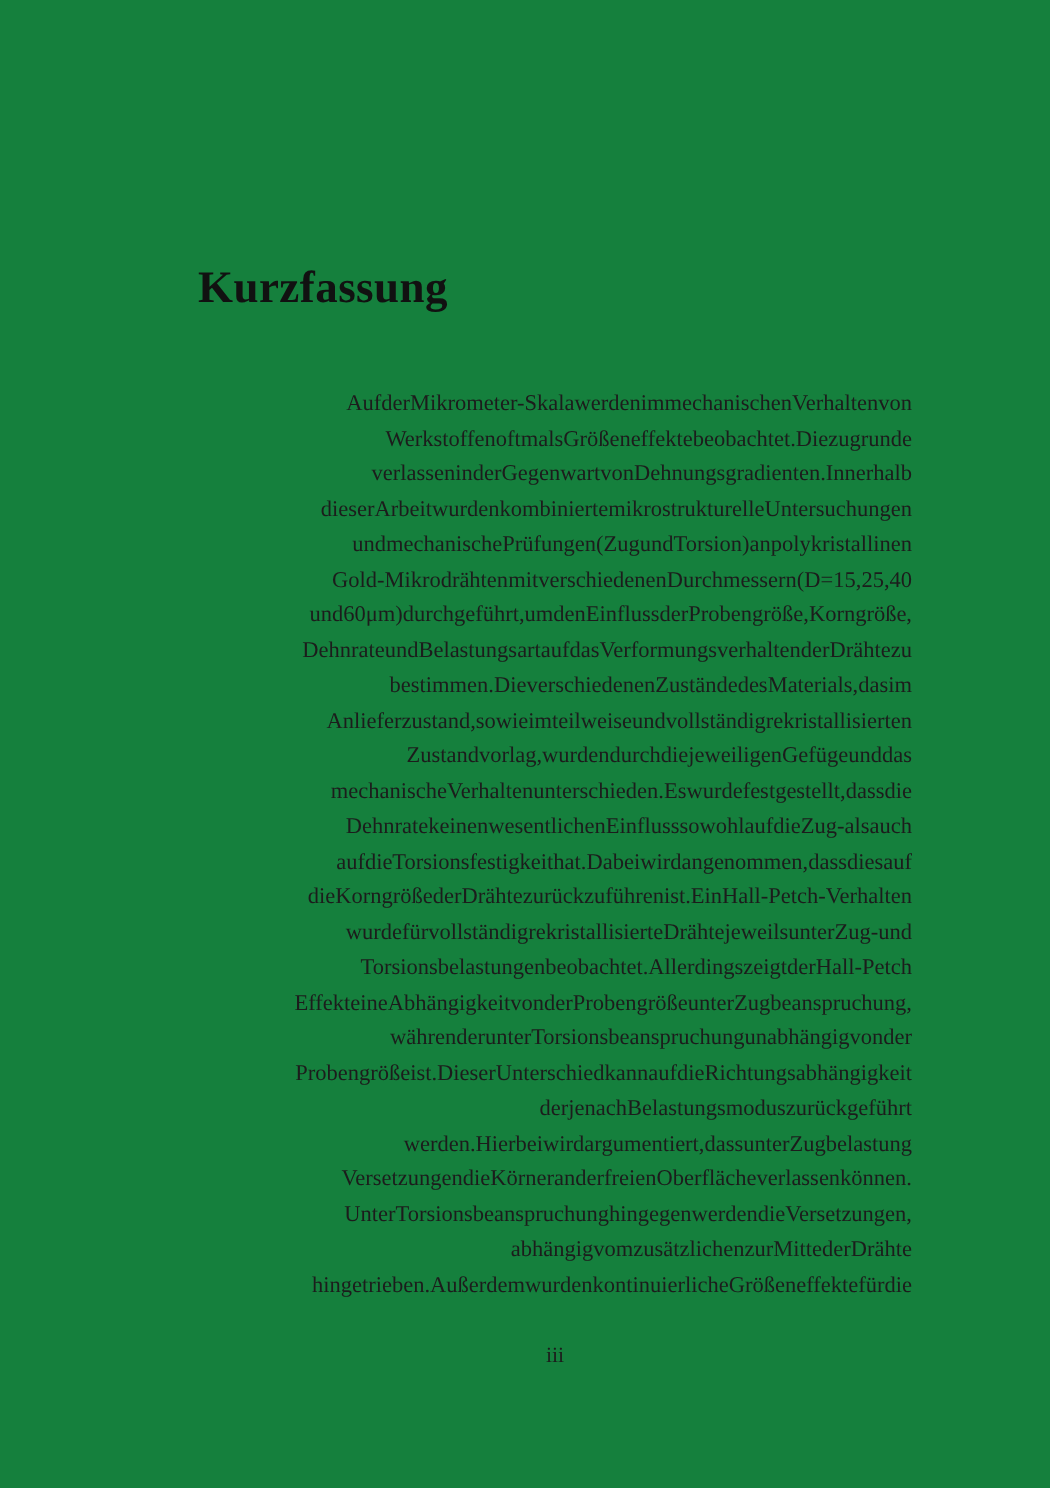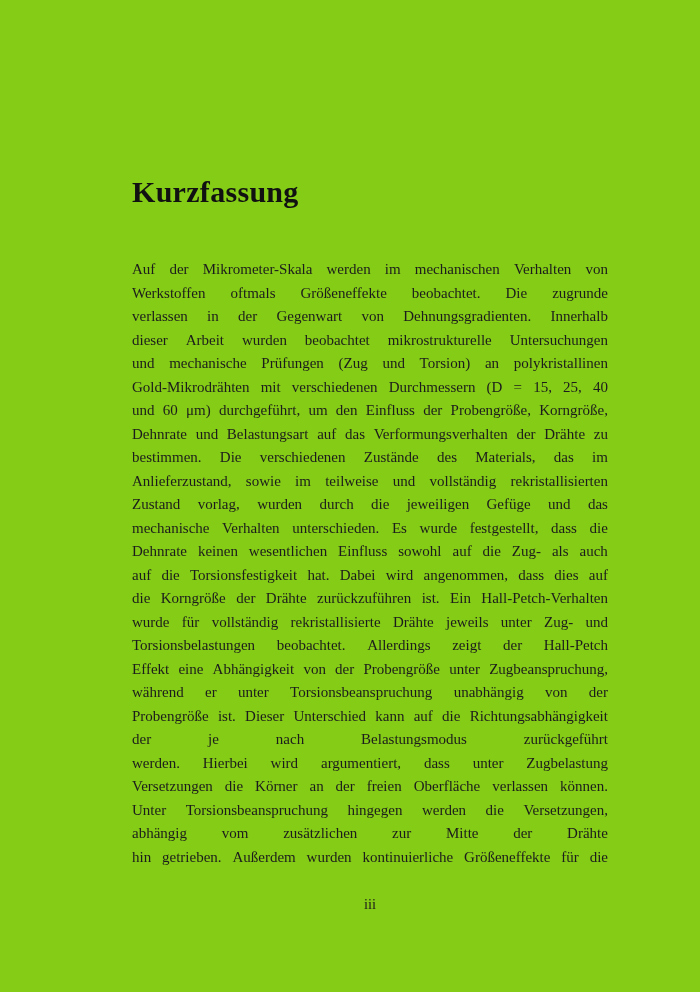--- a/index.html
+++ b/index.html
@@ -4,21 +4,21 @@
 <style>
   html, body {
     margin: 0;
     padding: 0;
     background: #ffffff;
   }
   .page {
     position: relative;
     width: 700px;
     height: 992px;
-    background: #84cc16;
+    background: #15803d;
     color: #1c1c1c;
     font-family: "Liberation Serif", serif;
     overflow: hidden;
   }
   .heading {
     position: absolute;
     left: 132px;
     top: 174px;
     margin: 0;
     font-size: 30px;
@@ -28,21 +28,21 @@
     color: #111111;
   }
   .body-text {
     position: absolute;
     left: 132px;
     top: 258px;
     width: 476px;
   }
   .line {
     display: flex;
-    justify-content: space-between;
+    justify-content: flex-end;
     height: 23.5px;
     line-height: 23.5px;
     font-size: 15px;
     white-space: nowrap;
   }
   .line span {
     display: inline-block;
   }
   .page-number {
     position: absolute;
@@ -85,21 +85,21 @@
         <span>der</span>
         <span>Gegenwart</span>
         <span>von</span>
         <span>Dehnungsgradienten.</span>
         <span>Innerhalb</span>
       </div>
       <div class="line">
         <span>dieser</span>
         <span>Arbeit</span>
         <span>wurden</span>
-        <span>beobachtet</span>
+        <span>kombinierte</span>
         <span>mikrostrukturelle</span>
         <span>Untersuchungen</span>
       </div>
       <div class="line">
         <span>und</span>
         <span>mechanische</span>
         <span>Prüfungen</span>
         <span>(Zug</span>
         <span>und</span>
         <span>Torsion)</span>

